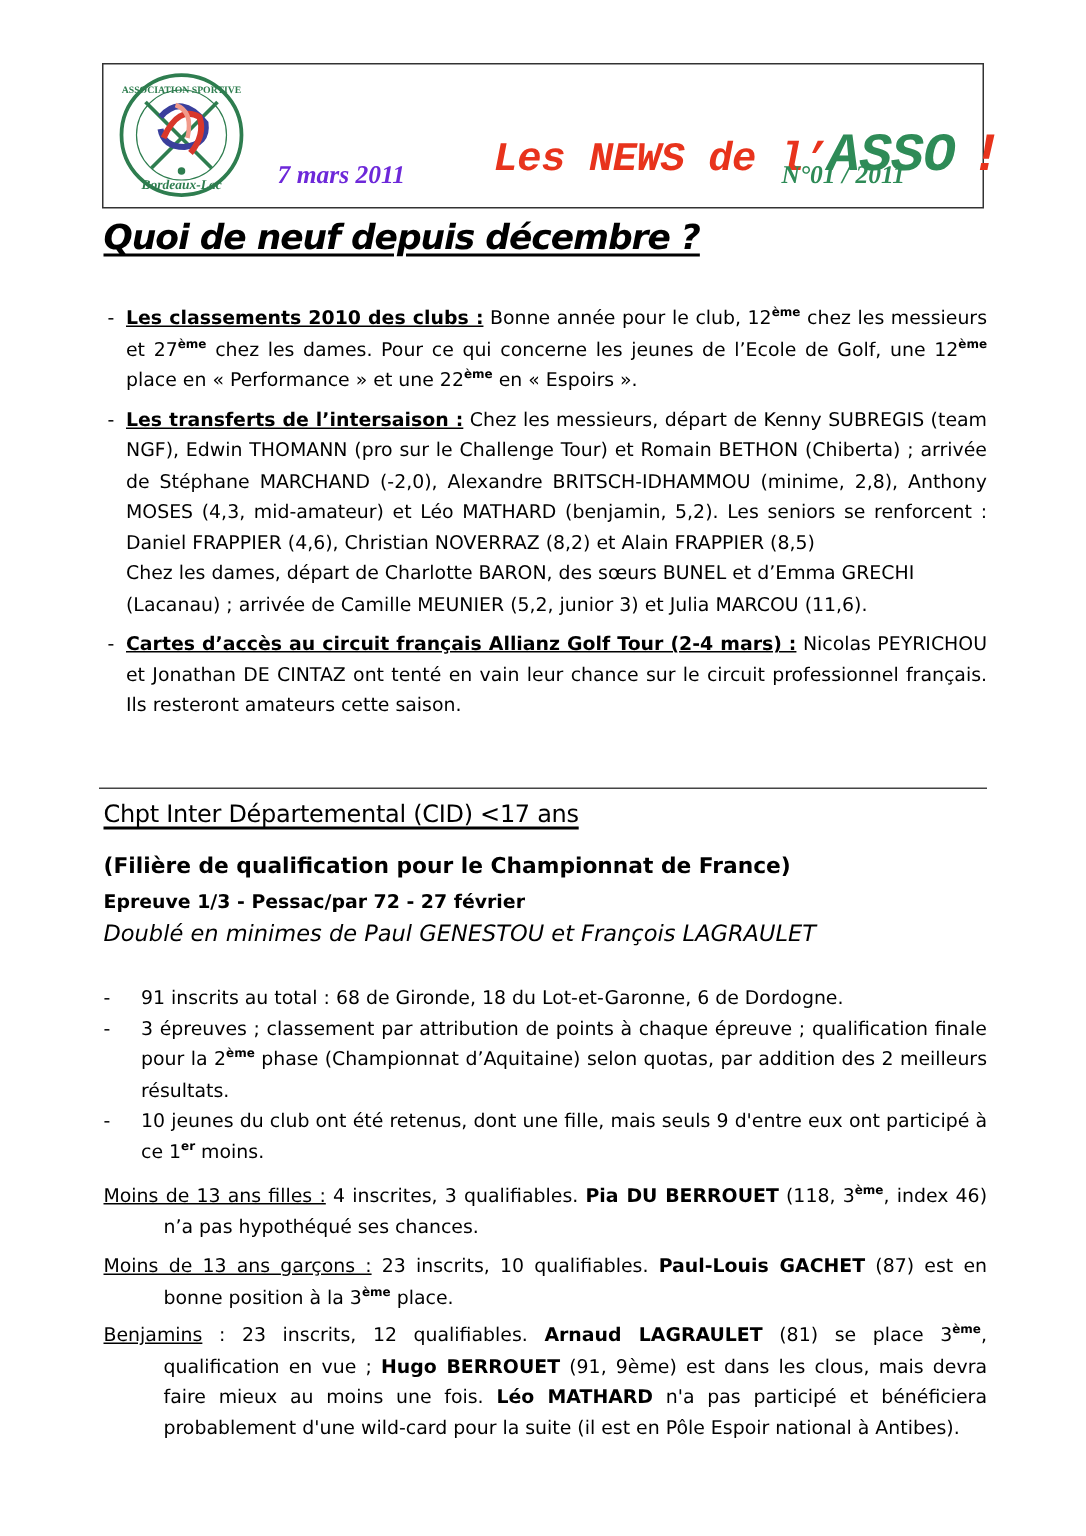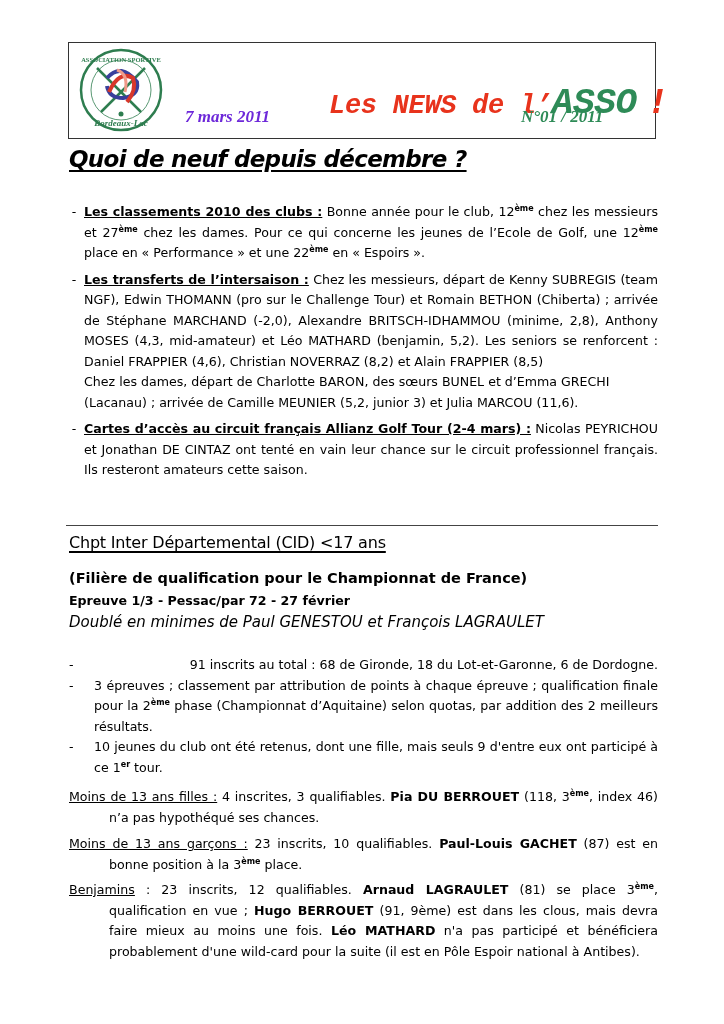--- a/index.html
+++ b/index.html
@@ -81,29 +81,29 @@
 <div class="divider"></div>
 
 <div class="h1 cid" style="top:533px;">Chpt Inter Départemental (CID) &lt;17 ans</div>
 <div class="sub1">(Filière de qualification pour le Championnat de France)</div>
 <div class="sub2">Epreuve 1/3 - Pessac/par 72 - 27 février</div>
 <div class="sub3">Doublé en minimes de Paul GENESTOU et François LAGRAULET</div>
 
 <div class="cid-bullets body-text">
   <div class="bullet">
     <span class="dash">-</span>
-    <span class="content" style="text-align:right">91 inscrits au total : 68 de Gironde, 18 du Lot-et-Garonne, 6 de Dordogne.</span>
+    <span class="content" style="text-align:left">91 inscrits au total : 68 de Gironde, 18 du Lot-et-Garonne, 6 de Dordogne.</span>
   </div>
   <div class="bullet">
     <span class="dash">-</span>
     <span class="content"><span>3 épreuves ; classement par attribution de points à chaque épreuve ; qualification finale pour la 2</span><sup>ème</sup><span> phase (Championnat d’Aquitaine) selon quotas, par addition des 2 meilleurs résultats.</span></span>
   </div>
   <div class="bullet">
     <span class="dash">-</span>
-    <span class="content"><span>10 jeunes du club ont été retenus, dont une fille, mais seuls 9 d'entre eux ont participé à ce 1</span><sup>er</sup><span> tour.</span></span>
+    <span class="content"><span>10 jeunes du club ont été retenus, dont une fille, mais seuls 9 d'entre eux ont participé à ce 1</span><sup>er</sup><span> moins.</span></span>
   </div>
 </div>
 
 <div class="para body-text" style="top:787px;">
   <span class="hang"><span class="ul">Moins de 13 ans filles :</span><span> 4 inscrites, 3 qualifiables. </span><span class="b">Pia DU BERROUET</span><span> (118, 3</span><sup>ème</sup><span>, index 46) n’a pas hypothéqué ses chances.</span></span>
 </div>
 
 <div class="para body-text" style="top:834px;">
   <span class="hang"><span class="ul">Moins de 13 ans garçons :</span><span> 23 inscrits, 10 qualifiables. </span><span class="b">Paul-Louis GACHET</span><span> (87) est en bonne position à la 3</span><sup>ème</sup><span> place.</span></span>
 </div>

